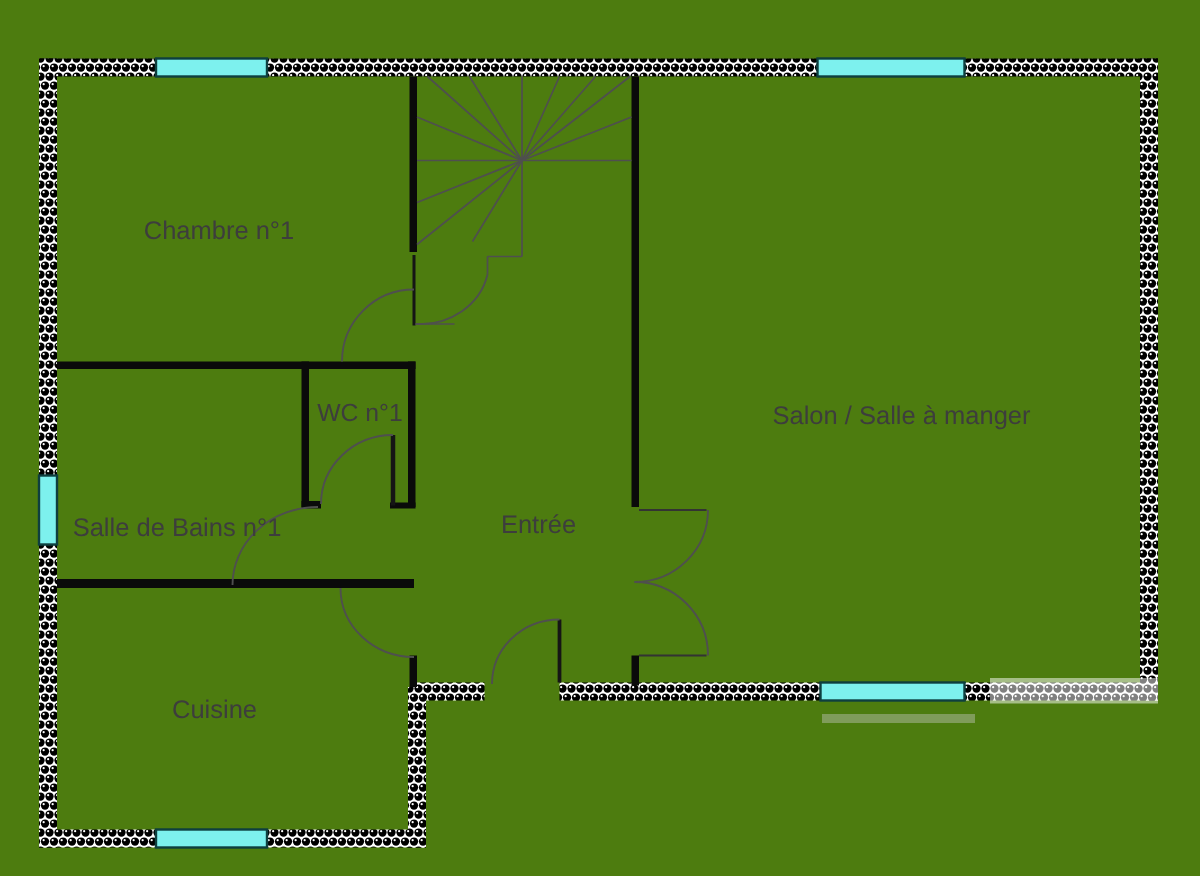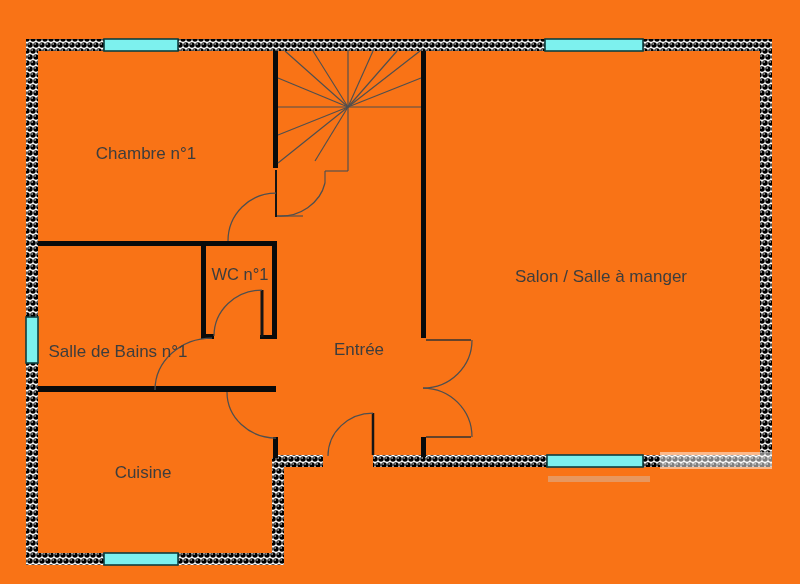--- a/index.html
+++ b/index.html
@@ -1,17 +1,17 @@
 <!DOCTYPE html>
 <html><head>
 <meta charset="utf-8">
 <style>
   html,body{margin:0;padding:0;background:#ffffff;}
   body{font-family:"Liberation Sans", sans-serif;}
-  #stage{position:relative;width:800px;height:584px;background:#f97316;overflow:hidden;}
+  #stage{position:relative;width:800px;height:584px;background:#4d7c0f;overflow:hidden;}
   svg text{font-family:"Liberation Sans", sans-serif;}
 </style>
 </head>
 <body>
 
 <div id="stage">
   <svg id="plan-svg" width="800" height="584" viewBox="0 0 800 584">
     <defs>
       <pattern id="wallHatch" width="6" height="12" patternUnits="userSpaceOnUse">
         <rect width="6" height="12" fill="#ffffff"></rect>

